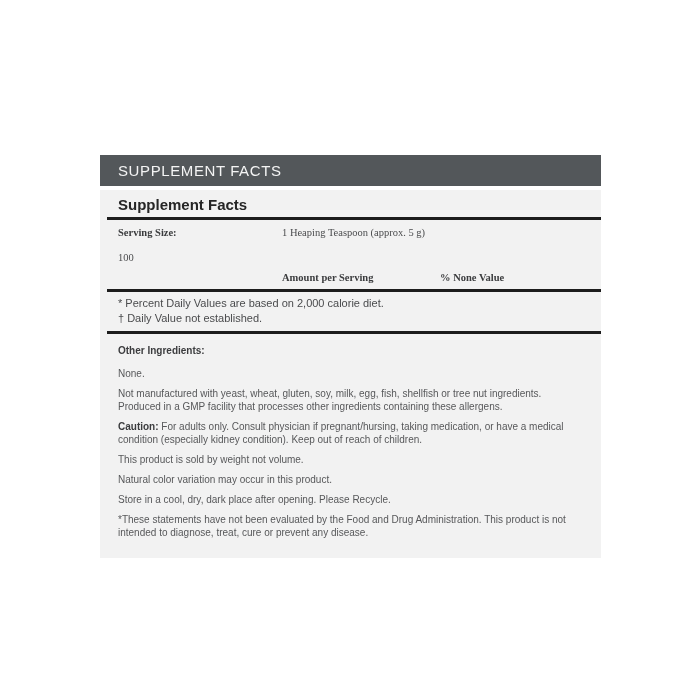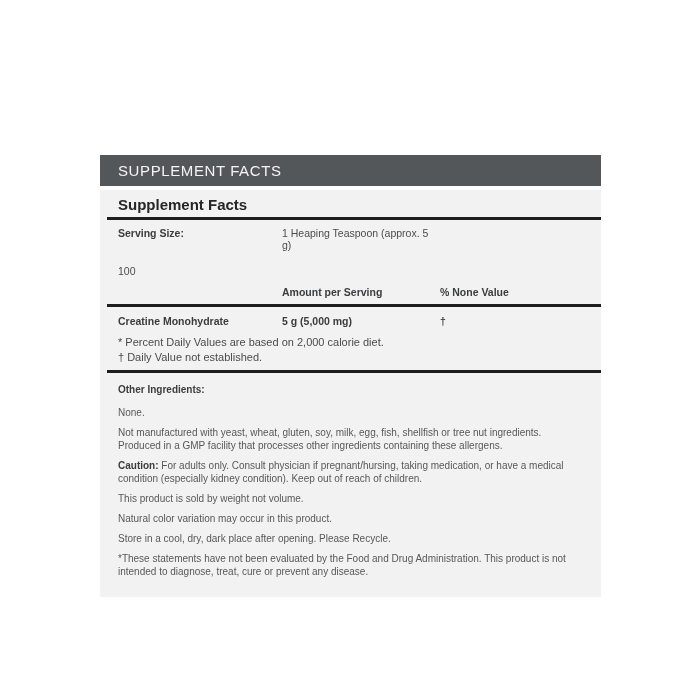--- a/index.html
+++ b/index.html
@@ -37,20 +37,21 @@
   }
 
   .rule { height: 3px; background: #1d1d1d; margin-left: 7px; }
 
   .frow {
     display: grid;
     grid-template-columns: 164px 158px 1fr;
     padding: 0 8px 0 18px;
     align-items: baseline;
     font-size: 10.5px;
+    font-family: Liberation Serif, serif;
   }
   .frow.data { padding-top: 7px; padding-bottom: 7px; }
   .frow.header-row { padding-top: 2px; padding-bottom: 6px; }
   .frow.nutrient { padding-top: 8px; padding-bottom: 4px; }
 
   .lbl { font-weight: bold; color: #3b3c3e; }
   .val { color: #4b4c4e; }
   .frow.nutrient .val, .frow.nutrient .dv { font-weight: bold; color: #3b3c3e; }
 
   .footnotes {
@@ -97,25 +98,20 @@
       </div>
 
       <div class="frow header-row">
         <span></span>
         <span class="lbl">Amount per Serving</span>
         <span class="lbl">% None Value</span>
       </div>
 
       <div class="rule"></div>
 
-      <div class="frow nutrient">
-        <span class="lbl">Creatine Monohydrate</span>
-        <span class="val">5 g (5,000 mg)</span>
-        <span class="dv">†</span>
-      </div>
 
       <div class="footnotes">
         <div>* Percent Daily Values are based on 2,000 calorie diet.</div>
         <div>† Daily Value not established.</div>
       </div>
 
       <div class="rule"></div>
 
       <div class="paras">
         <p class="section-head">Other Ingredients:</p>

